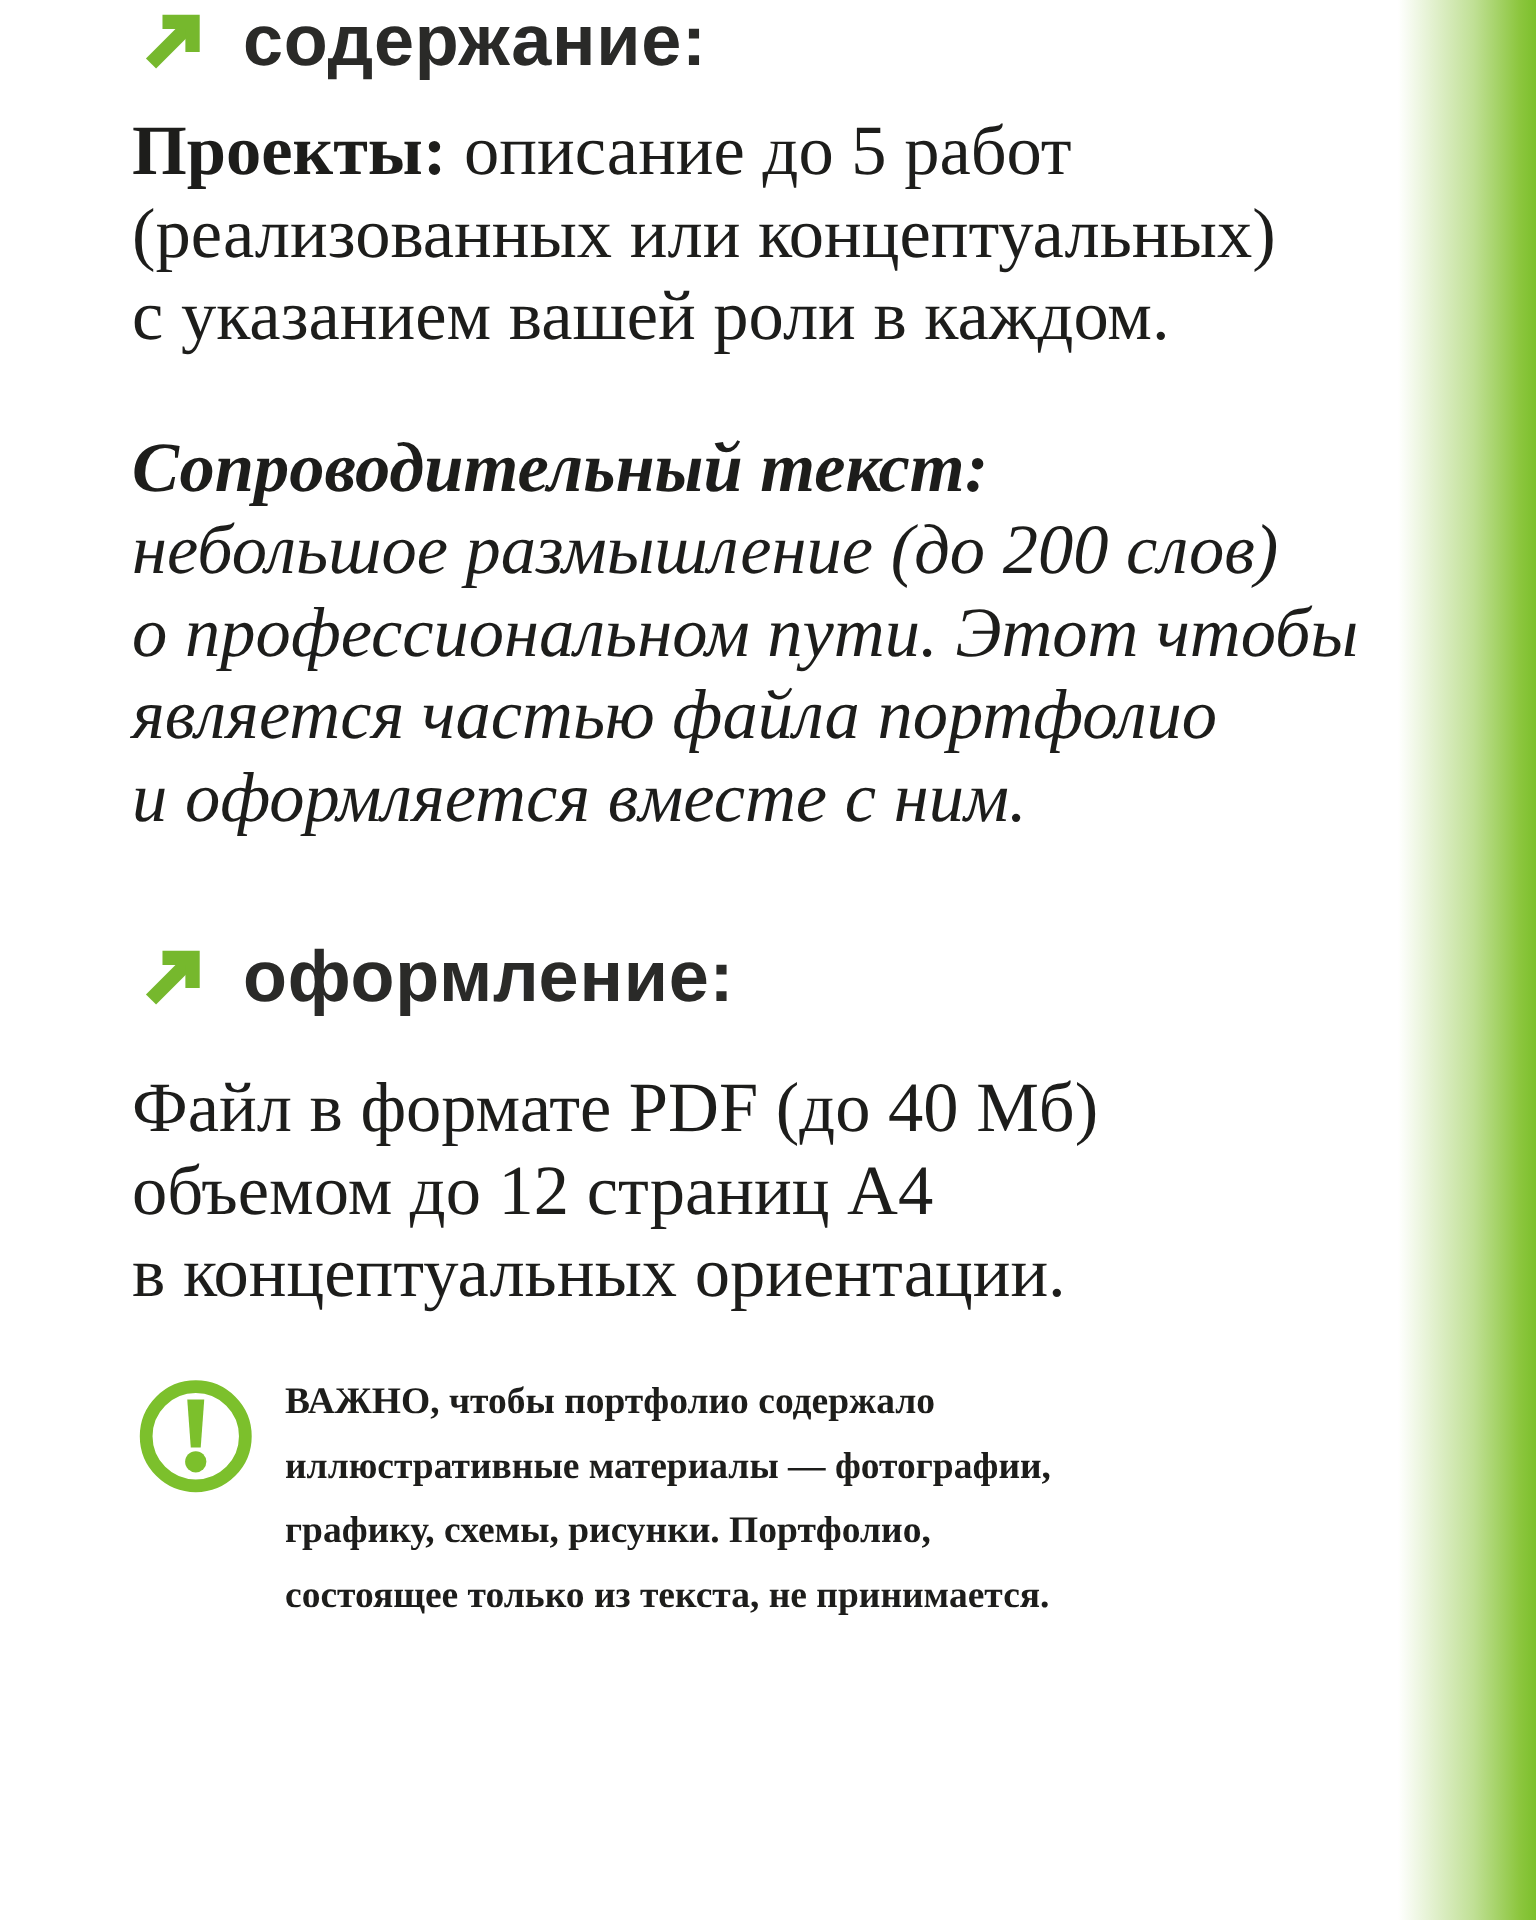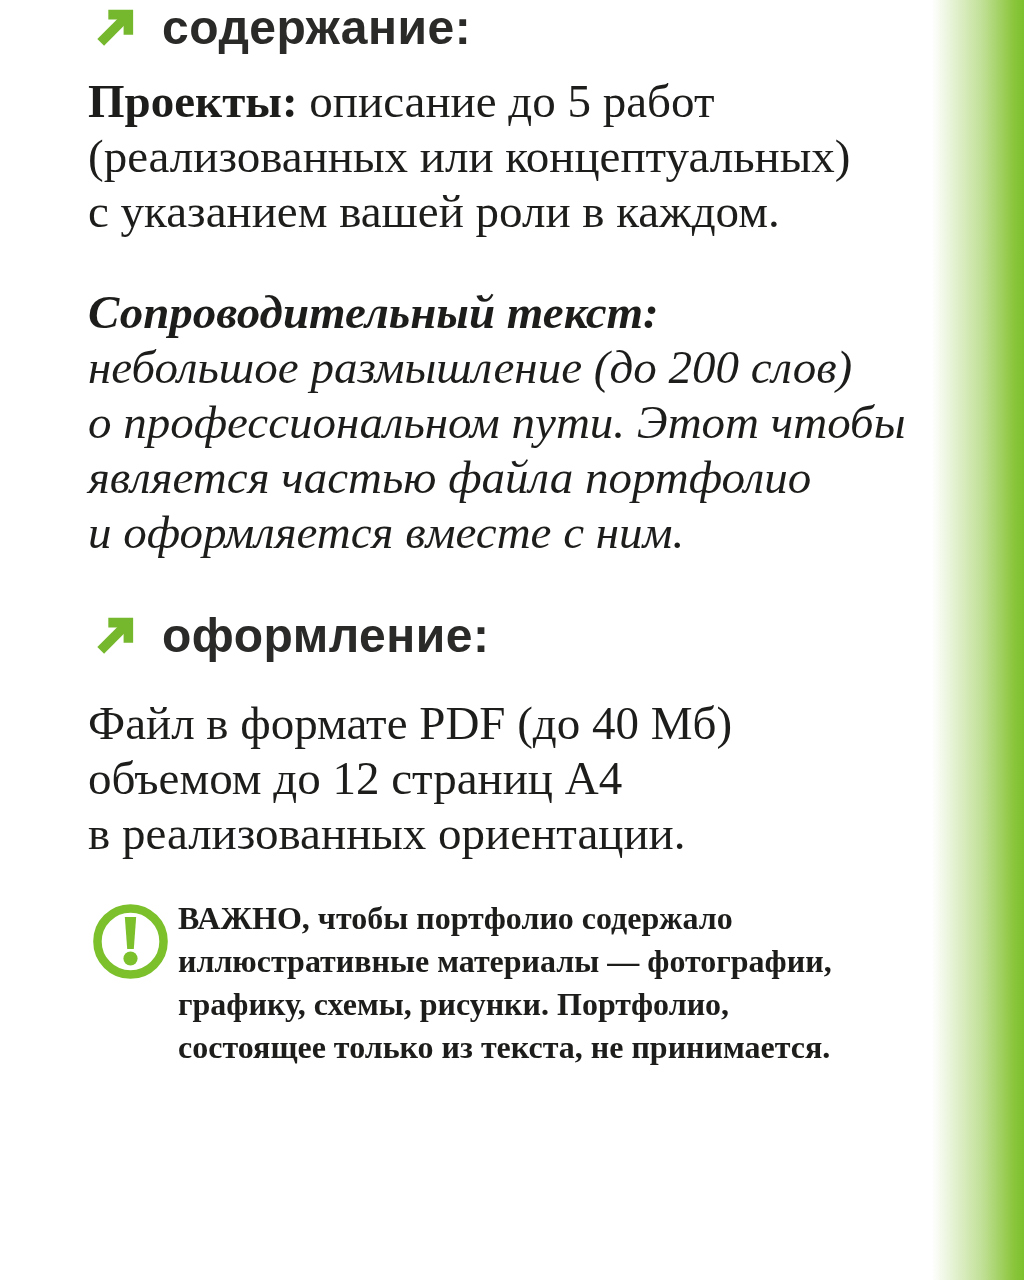--- a/index.html
+++ b/index.html
@@ -41,21 +41,21 @@
     letter-spacing: 0.5px;
   }
   .section-heading .arrow {
     width: 42px;
     height: 42px;
     margin-left: 6px;
     margin-right: 26px;
     flex: 0 0 auto;
   }
   .h1 { }
-  .h2 { margin-top: 48px; text-align: right; }
+  .h2 { margin-top: 64px; text-align: right; }
   .para {
     font-size: 47px;
     line-height: 55px;
   }
   .para .line { white-space: nowrap; }
   .para b { font-weight: 700; }
   .p1 { margin-top: 18px; }
   .p2 { margin-top: 46px; font-style: italic; }
   .p3 { margin-top: 32px; }
   .note {
@@ -63,23 +63,23 @@
     display: flex;
     align-items: flex-start;
   }
   .note .alert {
     width: 85px;
     height: 85px;
     flex: 0 0 auto;
     margin-top: 2px;
   }
   .note-text {
-    margin-left: 5px;
+    margin-left: 17px;
     font-weight: 700;
-    font-size: 32px;
+    font-size: 25px;
     line-height: 43px;
   }
   .note-text .line { white-space: nowrap; }
 </style>
 </head>
 <body>
 
 <div class="gradient-stripe"></div>
 
 <div class="page">
@@ -110,21 +110,21 @@
     <svg class="arrow" viewBox="0 0 44 44" aria-hidden="true">
       <path d="M7 37 L33 11" stroke="#76b82d" stroke-width="10" fill="none"></path>
       <path d="M15 8 H36 V29" stroke="#76b82d" stroke-width="10" fill="none"></path>
     </svg>
     <span>оформление:</span>
   </div>
 
   <div class="para p3">
     <div class="line"><span>Файл в формате PDF (до 40 Мб)</span></div>
     <div class="line"><span>объемом до 12 страниц А4</span></div>
-    <div class="line"><span>в реализованных ориентации.</span></div>
+    <div class="line"><span>в концептуальных ориентации.</span></div>
   </div>
 
   <div class="note">
     <svg class="alert" viewBox="0 0 90 90" aria-hidden="true">
       <circle cx="45" cy="45" r="35" stroke="#7cc02c" stroke-width="9" fill="none"></circle>
       <path d="M39 19 L51 19 L48.5 53 L41.5 53 Z" fill="#7cc02c"></path>
       <circle cx="45" cy="63" r="7.5" fill="#7cc02c"></circle>
     </svg>
     <div class="note-text">
       <div class="line">ВАЖНО, чтобы портфолио содержало</div>

